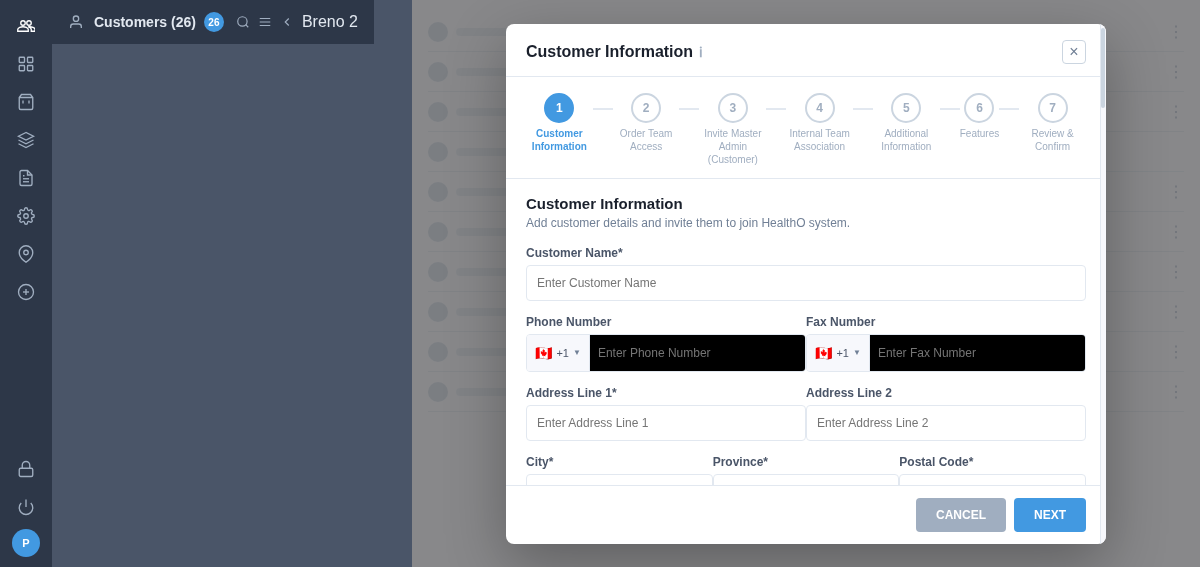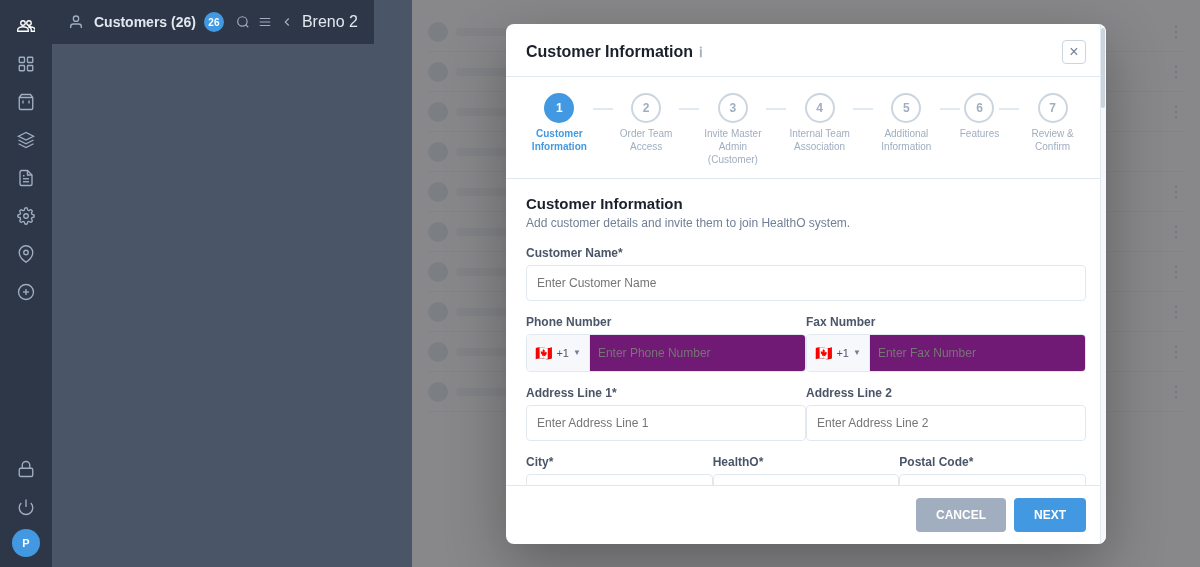--- a/index.html
+++ b/index.html
@@ -343,21 +343,21 @@
       font-size: 8px;
       color: #718096;
     }
     .phone-input-field {
       flex: 1;
       border: none;
       outline: none;
       padding: 0 8px;
       font-size: 12px;
       color: #a0aec0;
-      background: #701a75;
+      background: #000000;
     }
 
     
     .modal-footer {
       padding: 12px 20px;
       border-top: 1px solid #e2e8f0;
       display: flex;
       justify-content: flex-end;
       gap: 8px;
       flex-shrink: 0;
@@ -676,21 +676,21 @@
 
             <div class="form-row">
               <div class="form-col">
                 <div class="form-group">
                   <label class="form-label">City*</label>
                   <input class="form-input" type="text" placeholder="Enter City" style="">
                 </div>
               </div>
               <div class="form-col">
                 <div class="form-group">
-                  <label class="form-label">HealthO*</label>
+                  <label class="form-label">Province*</label>
                   <input class="form-input" type="text" placeholder="Enter Province" style="">
                 </div>
               </div>
               <div class="form-col">
                 <div class="form-group">
                   <label class="form-label">Postal Code*</label>
                   <input class="form-input" type="text" placeholder="Enter Postal Code" style="">
                 </div>
               </div>
             </div>

